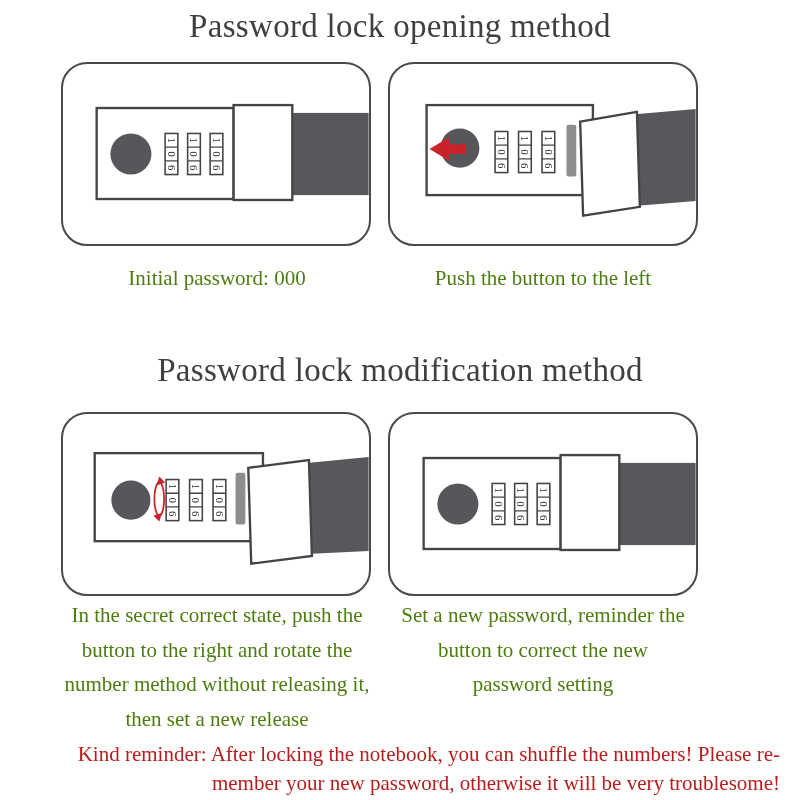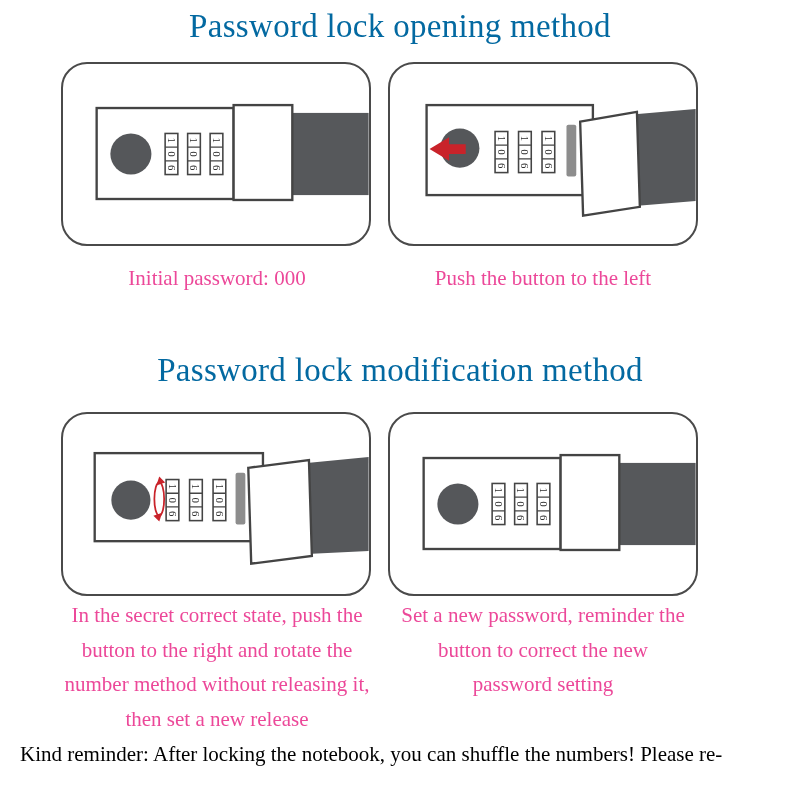--- a/index.html
+++ b/index.html
@@ -3,43 +3,43 @@
 <meta charset="utf-8">
 <style>
   html,body{margin:0;padding:0}
   body{
     width:800px;height:800px;position:relative;overflow:hidden;
     background:#ffffff;color:#262626;
     font-family:"Liberation Serif", serif;
   }
   .section-title{
     position:absolute;left:0;width:800px;text-align:center;
-    font-size:33px;color:#0369a1;letter-spacing:.3px;white-space:nowrap;
+    font-size:33px;color:#404040;letter-spacing:.3px;white-space:nowrap;
   }
   #title-0{top:8px}
   #title-1{top:352px}
   .panel{
     position:absolute;width:310px;height:184px;box-sizing:border-box;
     border:2px solid #4a4a4a;border-radius:26px;background:#fff;overflow:hidden;
   }
   #panel-0-0{left:61px;top:62px}
   #panel-0-1{left:388px;top:62px}
   #panel-1-0{left:61px;top:412px}
   #panel-1-1{left:388px;top:412px}
   .panel svg{display:block}
   .caption{
-    position:absolute;text-align:center;font-size:21px;color:#ec4899;
+    position:absolute;text-align:center;font-size:21px;color:#4d7c0f;
   }
   #cap-0-0{left:62px;top:261px;width:310px;line-height:34px}
   #cap-0-1{left:388px;top:261px;width:310px;line-height:34px}
   #cap-1-0{left:42px;top:598px;width:350px;line-height:34.5px}
   #cap-1-1{left:388px;top:598px;width:310px;line-height:34.5px}
   .reminder{
-    position:absolute;left:20px;top:740px;width:760px;text-align:left;
-    font-size:21px;line-height:28.5px;color:#000000;
+    position:absolute;left:20px;top:740px;width:760px;text-align:right;
+    font-size:21px;line-height:28.5px;color:#b91c1c;
   }
 </style>
 </head>
 <body>
 
 <div class="section-title" id="title-0">Password lock opening method</div>
 
 <div class="panel" id="panel-0-0">
     <svg viewBox="0 0 310 184" width="100%" height="100%" xmlns="http://www.w3.org/2000/svg" font-family="'Liberation Serif',serif">
       <rect x="233" y="50" width="78" height="84" fill="#56585b"></rect>
@@ -194,13 +194,14 @@
   <div>then set a new release</div>
 </div>
 <div class="caption" id="cap-1-1">
   <div>Set a new password, reminder the</div>
   <div>button to correct the new</div>
   <div>password setting</div>
 </div>
 
 <div class="reminder">
   <div>Kind reminder: After locking the notebook, you can shuffle the numbers! Please re-</div>
+  <div>member your new password, otherwise it will be very troublesome!</div>
 </div>
 
 </body></html>

